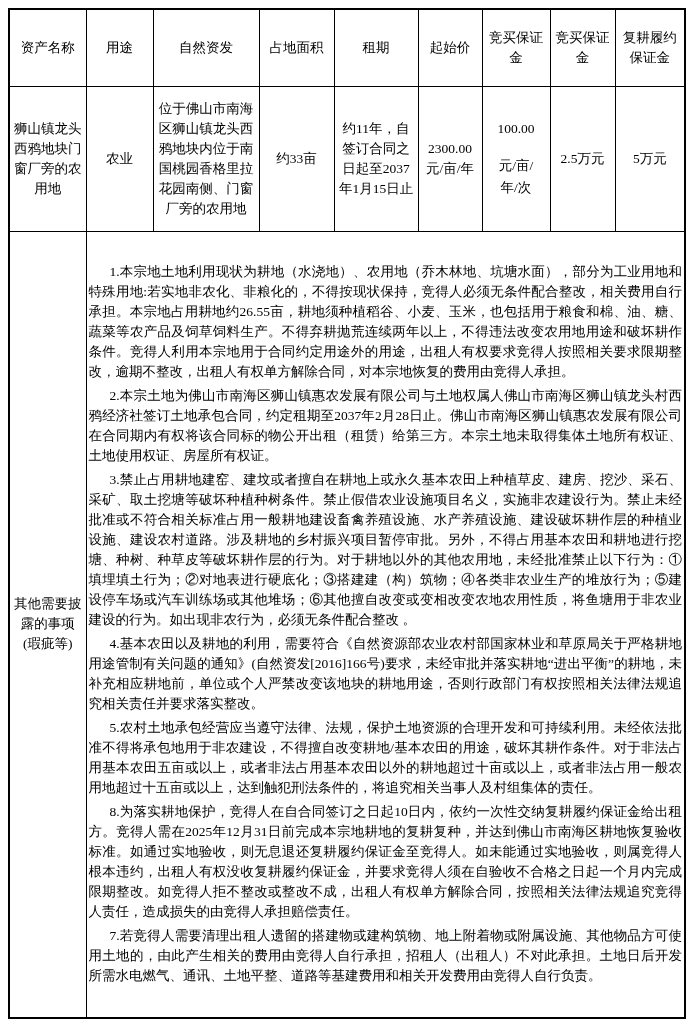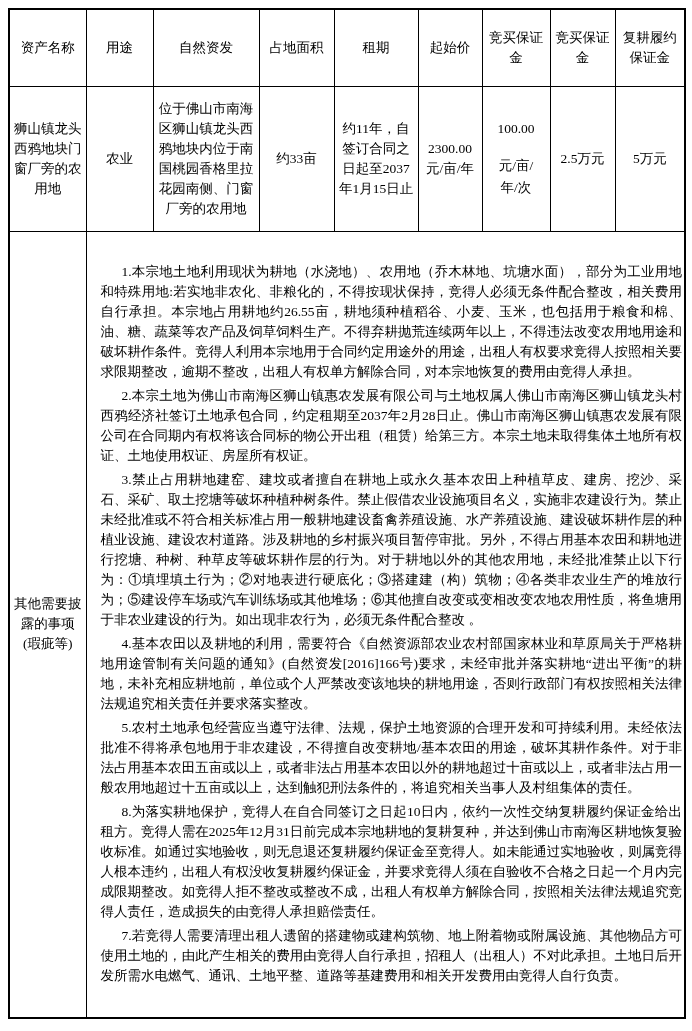--- a/index.html
+++ b/index.html
@@ -60,21 +60,20 @@
     vertical-align: top;
     padding: 12px 5px 8px 5px;
     font-size: 14px;
     line-height: 22px;
   }
   td.disclosure-body p {
     margin: 0 0 0 0;
     text-indent: 1.55em;
     text-align: justify;
     word-break: break-all;
-    padding-left: 12px;
   }
   td.disclosure-body p + p {
     margin-top: 4px;
   }
 </style>
 </head>
 <body>
 
 <table class="listing">
   <colgroup>

